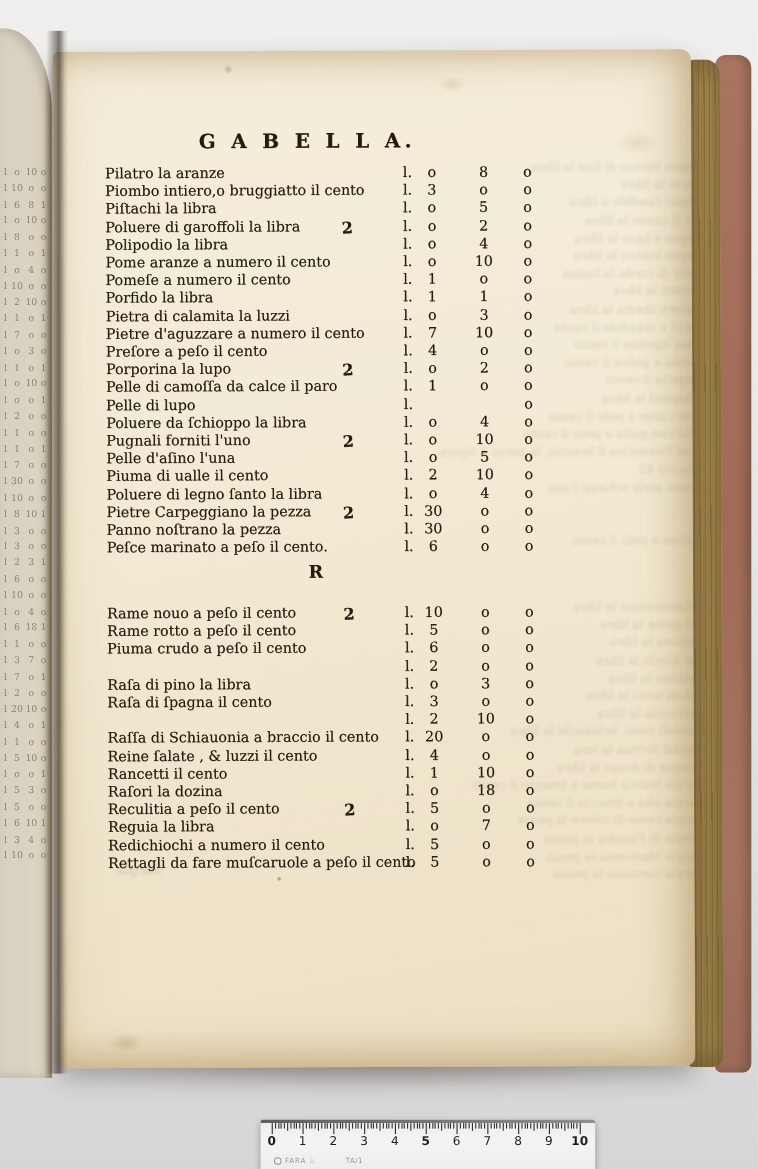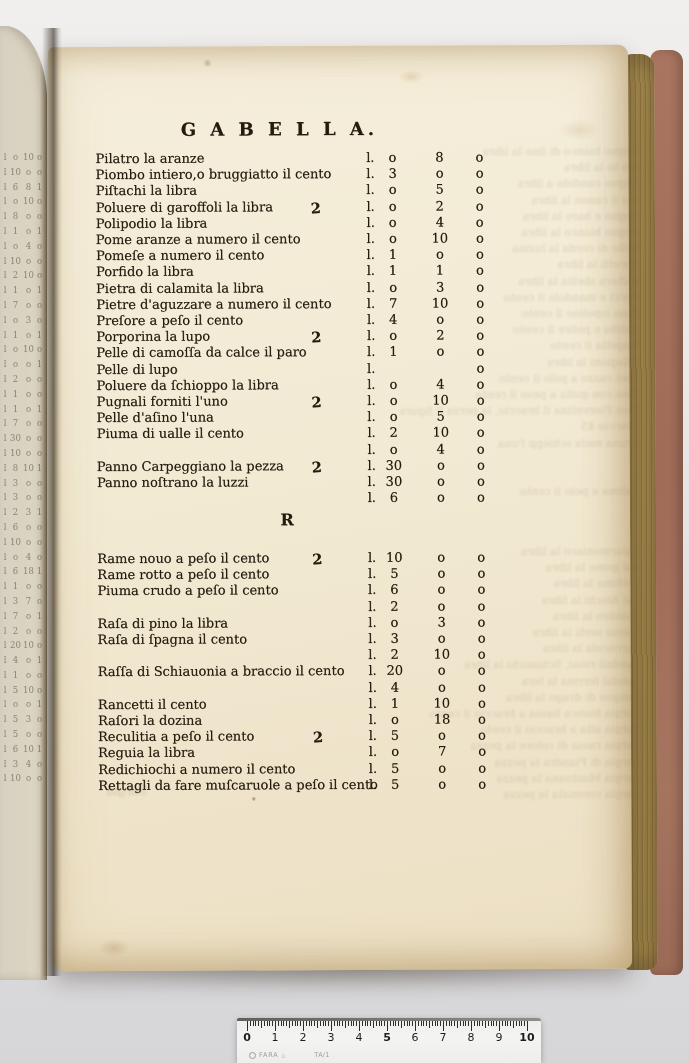--- a/index.html
+++ b/index.html
@@ -366,21 +366,21 @@
         <span class="v3">o</span>
       </div>
       <div class="row" style="top: 217.4px;">
         <span class="iname">Porfido la libra</span>
         <span class="cur">l.</span>
         <span class="v1">1</span>
         <span class="v2">1</span>
         <span class="v3">o</span>
       </div>
       <div class="row" style="top: 233.6px;">
-        <span class="iname">Pietra di calamita la libra</span>
+        <span class="iname">Pietra di calamita la luzzi</span>
         <span class="cur">l.</span>
         <span class="v1">o</span>
         <span class="v2">3</span>
         <span class="v3">o</span>
       </div>
       <div class="row" style="top: 249.8px;">
         <span class="iname">Pietre d'aguzzare a numero il cento</span>
         <span class="cur">l.</span>
         <span class="v1">7</span>
         <span class="v2">10</span>
@@ -438,41 +438,43 @@
         <span class="v3">o</span>
       </div>
       <div class="row" style="top: 379.4px;">
         <span class="iname">Piuma di ualle il cento</span>
         <span class="cur">l.</span>
         <span class="v1">2</span>
         <span class="v2">10</span>
         <span class="v3">o</span>
       </div>
       <div class="row" style="top: 395.6px;">
+        <span class="iname">Poluere di legno ſanto la libra</span>
         <span class="cur">l.</span>
         <span class="v1">o</span>
         <span class="v2">4</span>
         <span class="v3">o</span>
       </div>
       <div class="row" style="top: 411.8px;">
-        <span class="iname">Panno Carpeggiano la pezza</span>
+        <span class="iname">Pietre Carpeggiano la pezza</span>
         <span class="mark">2</span>
         <span class="cur">l.</span>
         <span class="v1">30</span>
         <span class="v2">o</span>
         <span class="v3">o</span>
       </div>
       <div class="row" style="top: 428px;">
-        <span class="iname">Panno noſtrano la luzzi</span>
+        <span class="iname">Panno noſtrano la pezza</span>
         <span class="cur">l.</span>
         <span class="v1">30</span>
         <span class="v2">o</span>
         <span class="v3">o</span>
       </div>
       <div class="row" style="top: 444.2px;">
+        <span class="iname">Peſce marinato a peſo il cento.</span>
         <span class="cur">l.</span>
         <span class="v1">6</span>
         <span class="v2">o</span>
         <span class="v3">o</span>
       </div>
     </div>
 
   <div class="section-letter">R</div>
 
   <div class="rows" id="rows-r">
@@ -525,20 +527,21 @@
         <span class="v3">o</span>
       </div>
       <div class="row" style="top: 617.4px;">
         <span class="iname">Raſſa di Schiauonia a braccio il cento</span>
         <span class="cur">l.</span>
         <span class="v1">20</span>
         <span class="v2">o</span>
         <span class="v3">o</span>
       </div>
       <div class="row" style="top: 633.6px;">
+        <span class="iname">Reine ſalate , &amp; luzzi il cento</span>
         <span class="cur">l.</span>
         <span class="v1">4</span>
         <span class="v2">o</span>
         <span class="v3">o</span>
       </div>
       <div class="row" style="top: 649.8px;">
         <span class="iname">Rancetti il cento</span>
         <span class="cur">l.</span>
         <span class="v1">1</span>
         <span class="v2">10</span>

